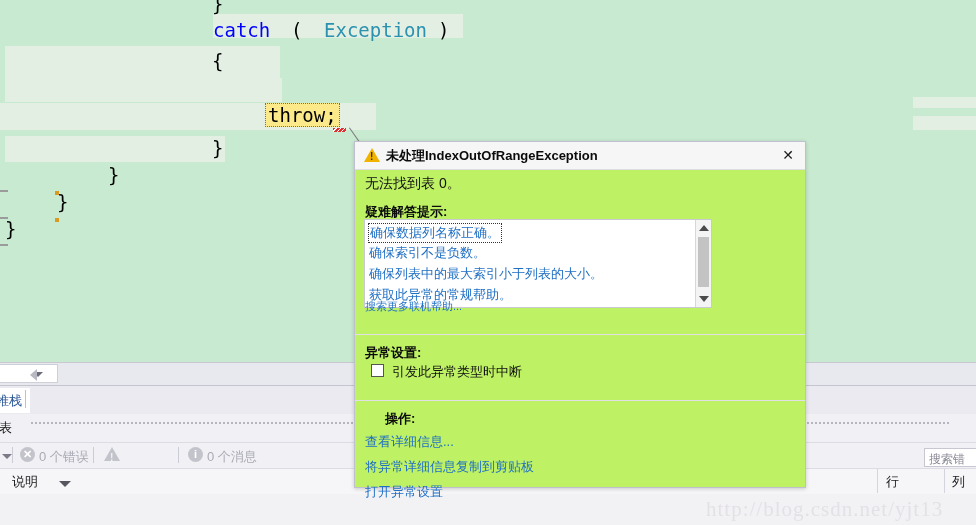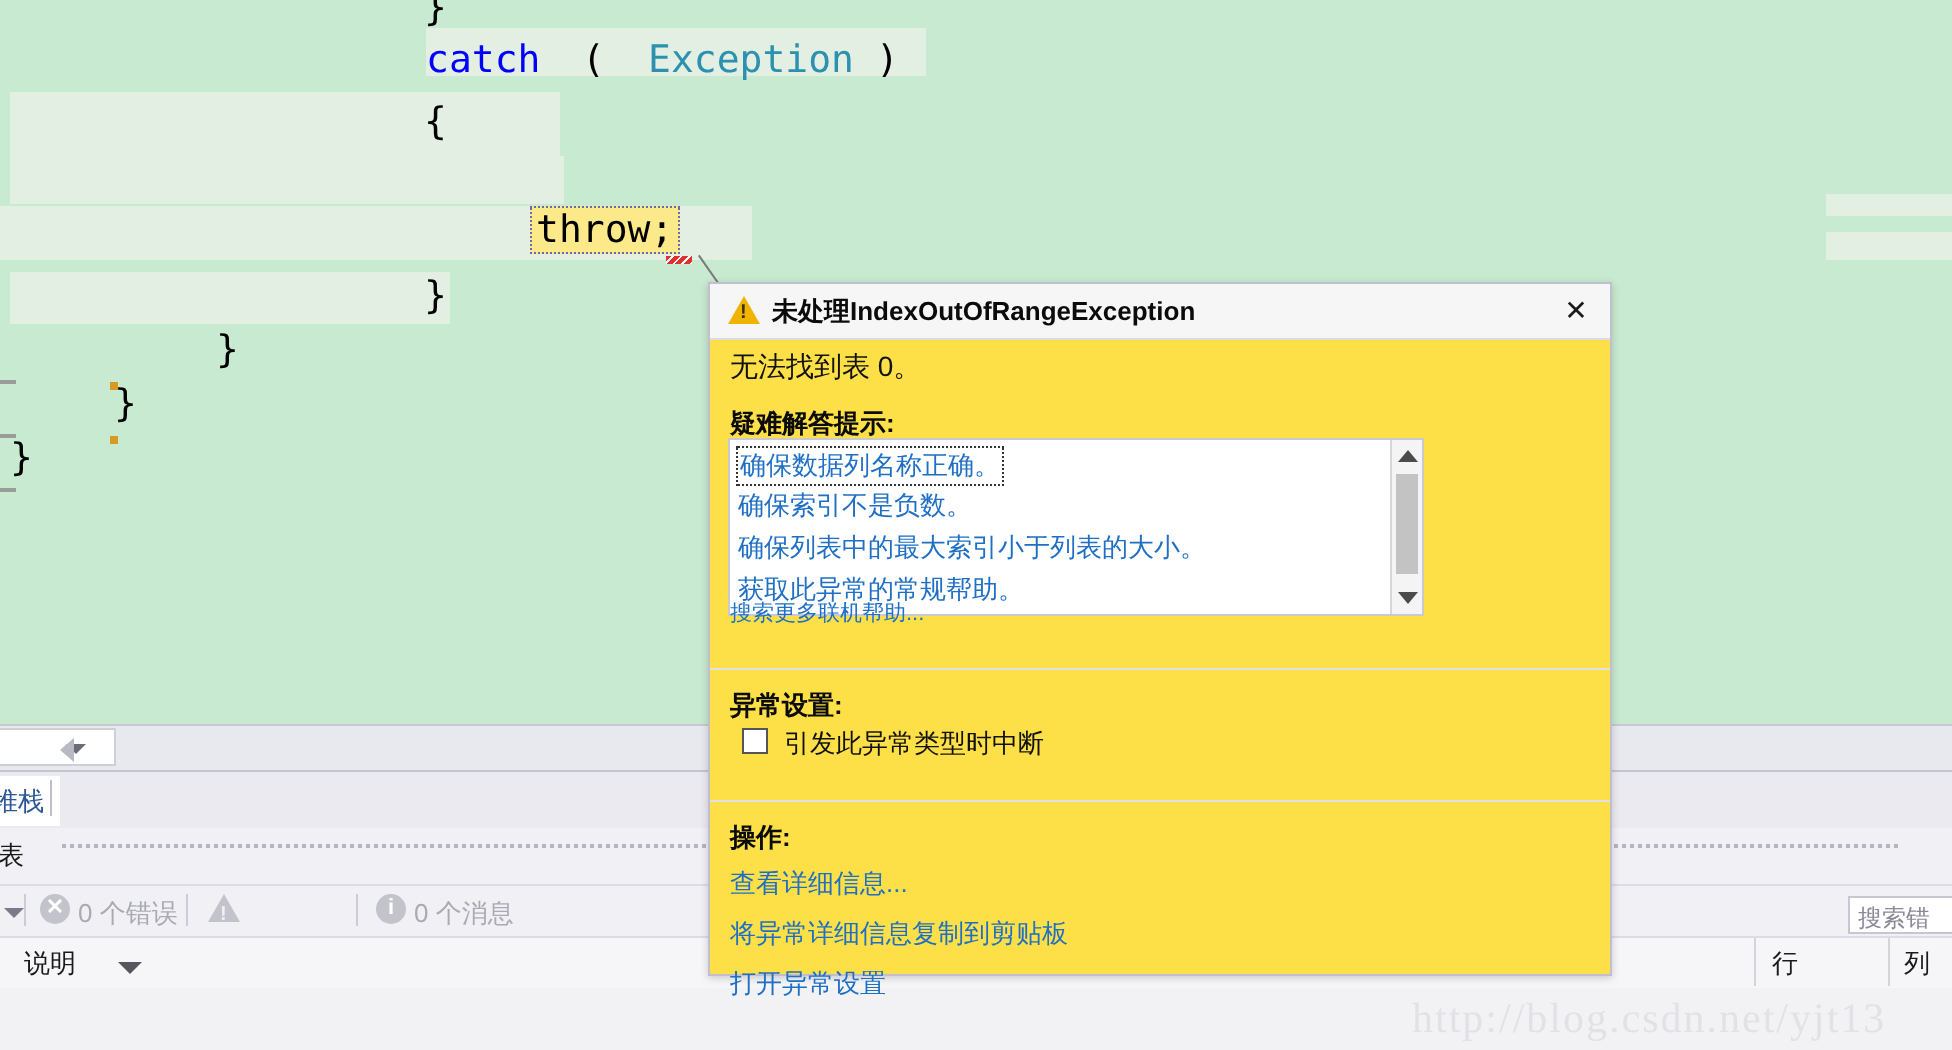--- a/index.html
+++ b/index.html
@@ -287,21 +287,21 @@
     letter-spacing: 1px;
     color: #e3e1e6;
     white-space: nowrap;
   }
 
   
   .dialog {
     position: absolute;
     left: 354px; top: 141px;
     width: 452px; height: 347px;
-    background: #fde047;
+    background: #bef264;
     border: 1px solid #bfbfd0;
     box-shadow: 0 1px 4px rgba(0,0,0,0.18);
     box-sizing: border-box;
   }
   .dlg-header {
     position: absolute;
     left: 0; top: 0;
     width: 450px; height: 27px;
     background: #f6f6f7;
     border-bottom: 1px solid #dcdce2;
@@ -351,21 +351,21 @@
   .dlg-section-title {
     position: absolute;
     left: 10px;
     font-size: 13px;
     font-weight: bold;
     color: #0b0b0b;
     white-space: nowrap;
   }
   #tips-title  { top: 61px; }
   #exset-title { top: 202px; }
-  #act-title   { top: 268px; }
+  #act-title   { top: 268px; margin-left: 20px; }
 
   .tips-box {
     position: absolute;
     left: 9px; top: 77px;
     width: 348px; height: 89px;
     background: #ffffff;
     border: 1px solid #c9c9d2;
     box-sizing: border-box;
     overflow: hidden;
   }

